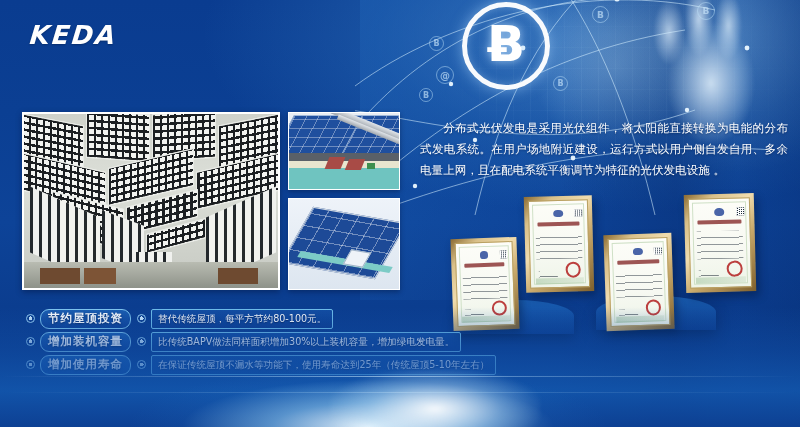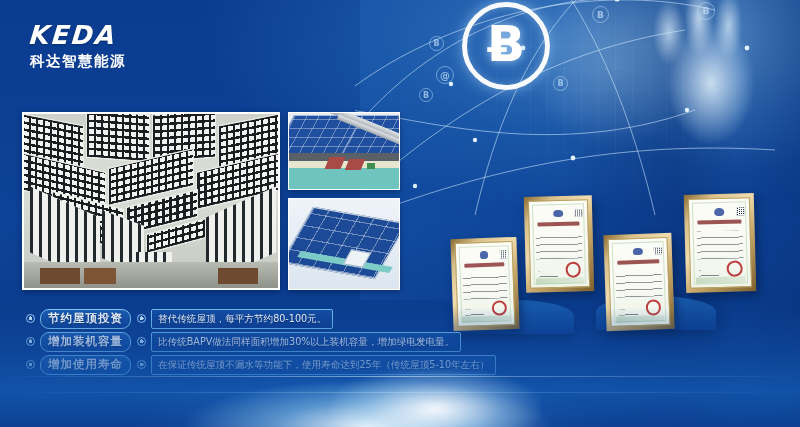--- a/index.html
+++ b/index.html
@@ -255,24 +255,24 @@
 
   <div class="mini-b" style="left:592px;top:6px;width:15px;height:15px;font-size:9px;">B</div>
   <div class="mini-b" style="left:429px;top:36px;width:13px;height:13px;font-size:8px;">B</div>
   <div class="mini-b" style="left:553px;top:76px;width:13px;height:13px;font-size:8px;">B</div>
   <div class="mini-b" style="left:436px;top:66px;width:16px;height:16px;font-size:10px;">@</div>
   <div class="mini-b" style="left:419px;top:88px;width:12px;height:12px;font-size:8px;">B</div>
   <div class="mini-b" style="left:697px;top:2px;width:16px;height:16px;font-size:9px;">B</div>
 
   <div class="logo">
     <div class="wordmark">KEDA</div>
-    <div class="cn">科达智慧能源</div>
-  </div>
-
-
+  </div>
+
+
+  <div class="desc">分布式光伏发电是采用光伏组件，将太阳能直接转换为电能的分布式发电系统。在用户场地附近建设，运行方式以用户侧自发自用、多余电量上网，且在配电系统平衡调节为特征的光伏发电设施 。</div>
 
   <div class="photo-main">
     <div class="atrium">
       <div class="ceil">
         <div class="panelgrid" style="left:0px;top:6px;width:96px;height:44px;transform:skewY(11deg);"></div>
         <div class="panelgrid" style="left:100px;top:2px;width:62px;height:46px;transform:skewY(4deg);"></div>
         <div class="panelgrid" style="left:166px;top:2px;width:62px;height:46px;transform:skewY(-4deg);"></div>
         <div class="panelgrid" style="left:232px;top:6px;width:96px;height:44px;transform:skewY(-11deg);"></div>
         <div class="panelgrid" style="left:34px;top:52px;width:84px;height:36px;transform:skewY(13deg);"></div>
         <div class="panelgrid" style="left:122px;top:48px;width:84px;height:36px;transform:skewY(-13deg);"></div>

